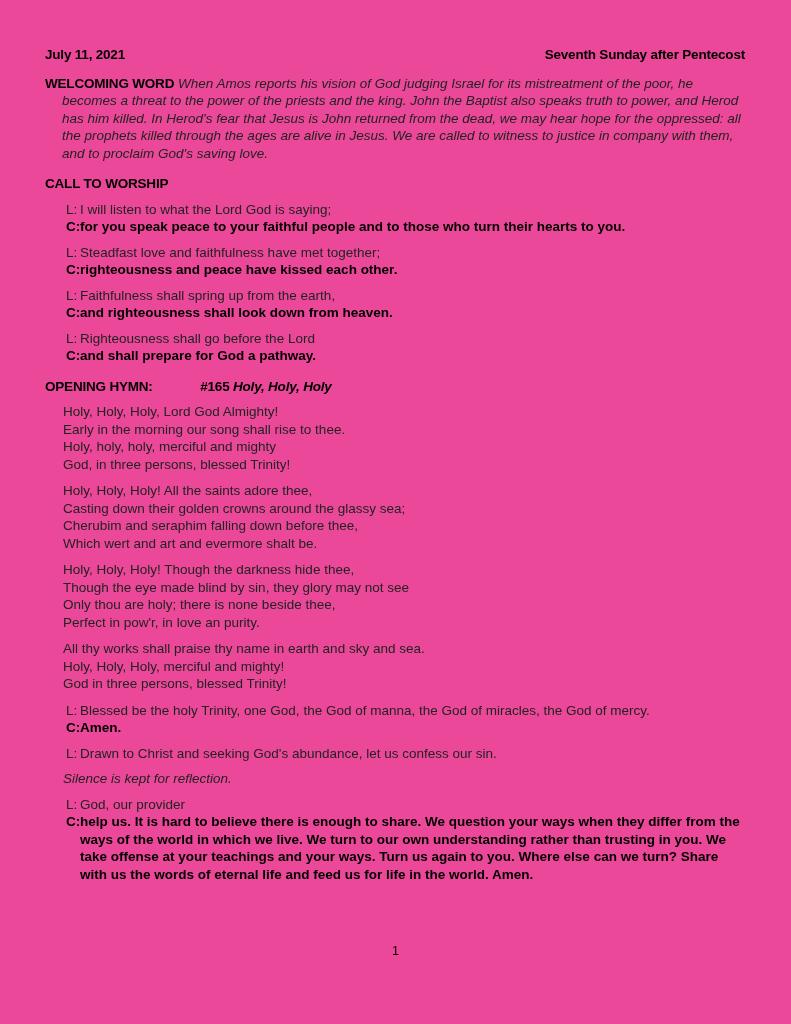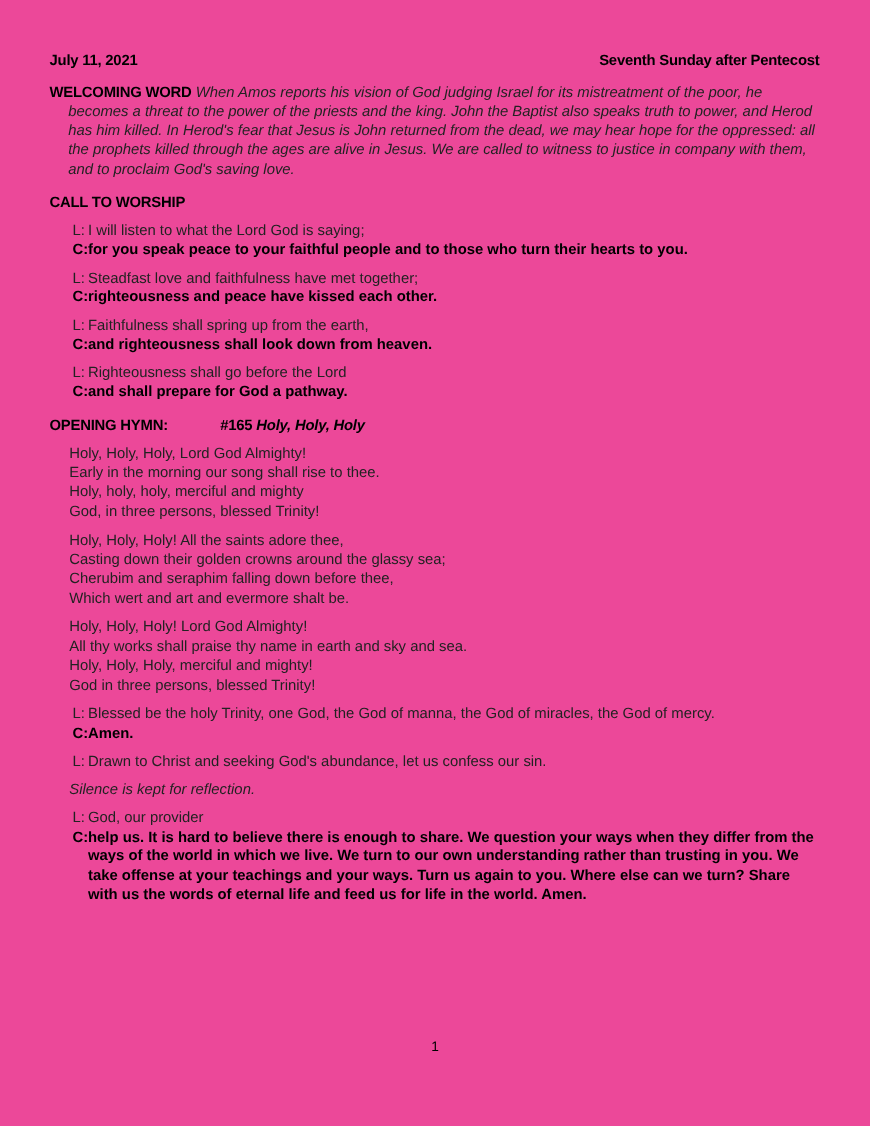--- a/index.html
+++ b/index.html
@@ -132,23 +132,28 @@
     <span>God, in three persons, blessed Trinity!</span>
   </div>
 
   <div class="verse">
     <span>Holy, Holy, Holy! All the saints adore thee,</span>
     <span>Casting down their golden crowns around the glassy sea;</span>
     <span>Cherubim and seraphim falling down before thee,</span>
     <span>Which wert and art and evermore shalt be.</span>
   </div>
 
+  <div class="verse">
+    <span>Holy, Holy, Holy! Though the darkness hide thee,</span>
+    <span>Though the eye made blind by sin, they glory may not see</span>
+    <span>Only thou are holy; there is none beside thee,</span>
+    <span>Perfect in pow'r, in love an purity.</span>
+  </div>
 
   <div class="verse">
-    <span>Holy, Holy, Holy! Lord God Almighty!</span>
     <span>All thy works shall praise thy name in earth and sky and sea.</span>
     <span>Holy, Holy, Holy, merciful and mighty!</span>
     <span>God in three persons, blessed Trinity!</span>
   </div>
 
 
   <div class="pair">
     <div class="row leader">
       <span class="lbl">L:</span>
       <span class="txt">Blessed be the holy Trinity, one God, the God of manna, the God of miracles, the God of mercy.</span>

